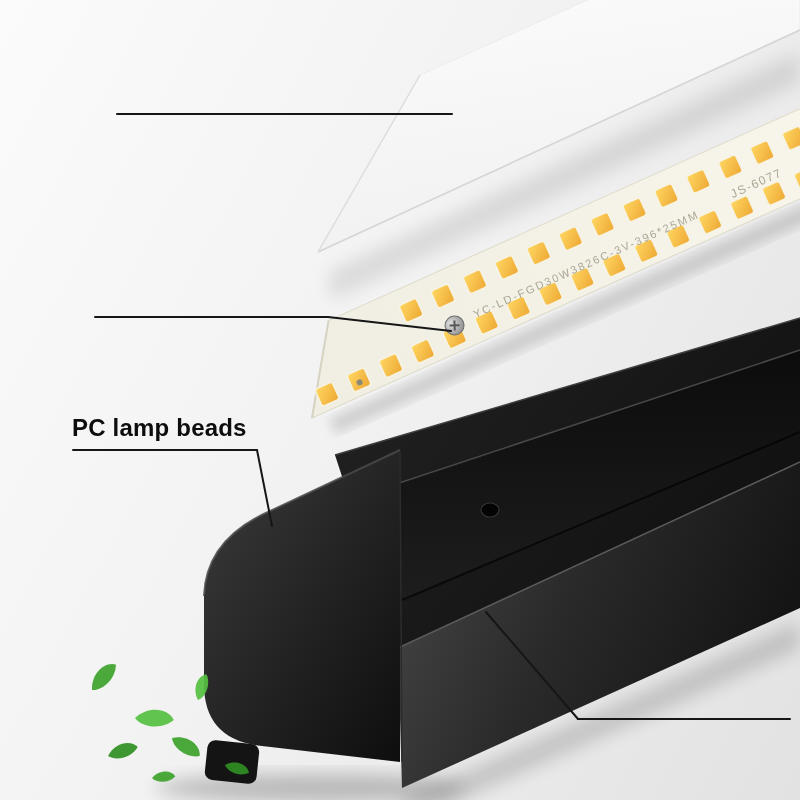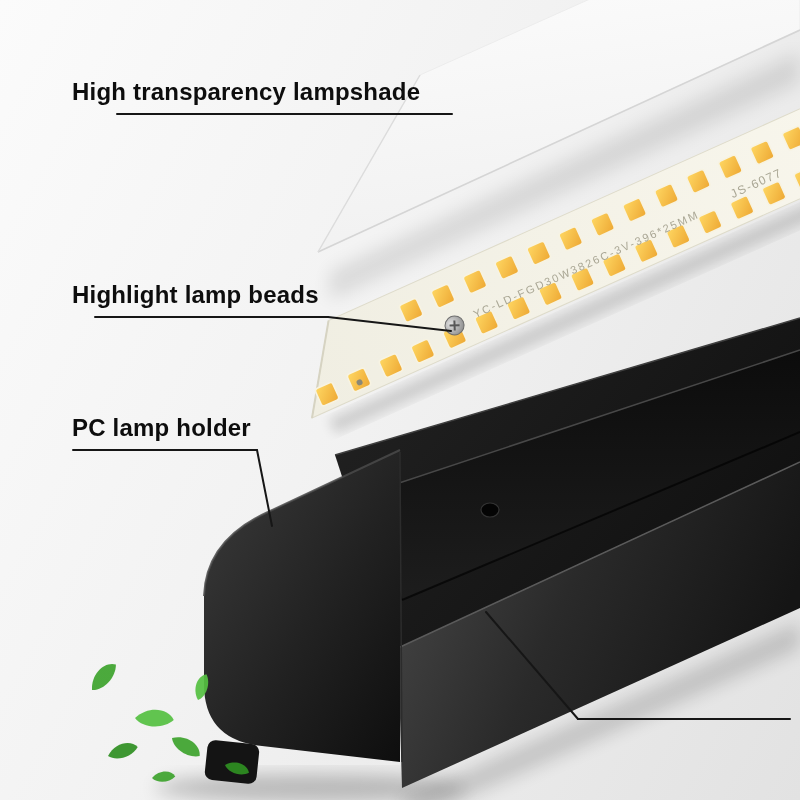--- a/index.html
+++ b/index.html
@@ -161,16 +161,14 @@
       <path d="M117 114 L452 114"></path>
       <path d="M95 317 L328 317"></path>
       <path d="M328 317 L451 331"></path>
       <path d="M73 450 L257 450"></path>
       <path d="M257 450 L272 526"></path>
       <path d="M578 719 L790 719"></path>
       <path d="M578 719 L486 612"></path>
     </g>
   </svg>
 
-  <div class="label" style="left:72px;top:78px">High transparency lampshade</div>
-  <div class="label" style="left:72px;top:281px">Highlight lamp beads</div>
-  <div class="label" style="left:72px;top:414px">PC lamp holder</div>
+  <div class="label" style="left:72px;top:414px">PC lamp beads</div>
 </div>
 
 </body></html>

